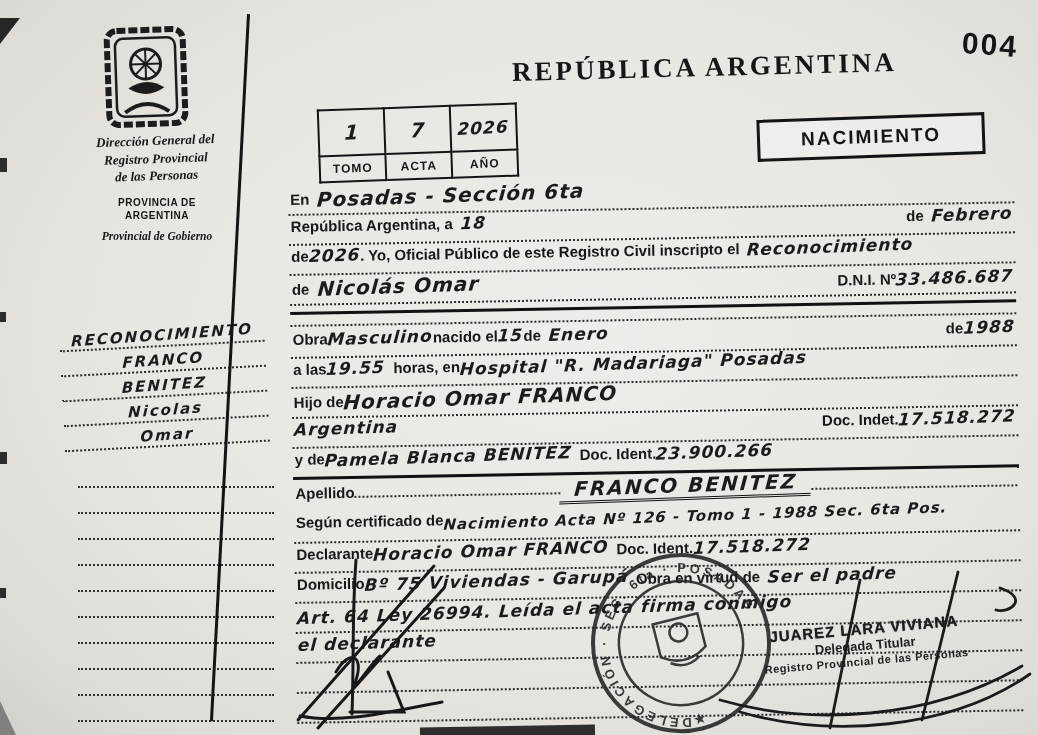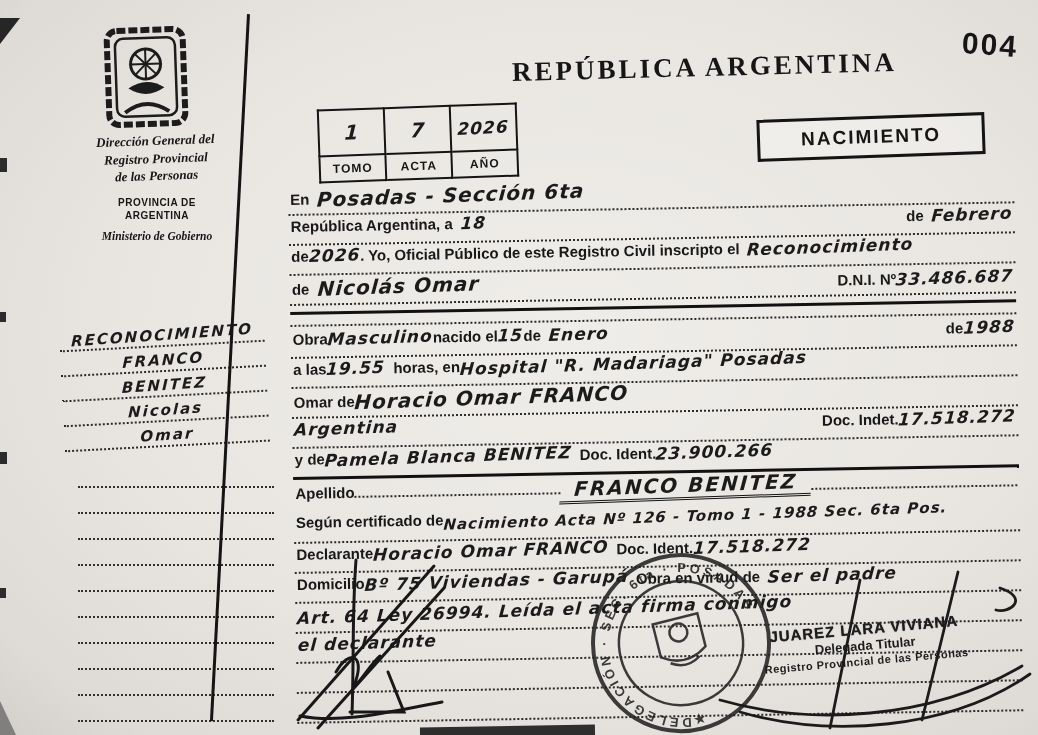--- a/index.html
+++ b/index.html
@@ -113,21 +113,21 @@
 
   <div class="abs office" style="left:70px;top:132px;width:172px;">
     <div>Dirección General del</div>
     <div>Registro Provincial</div>
     <div>de las Personas</div>
   </div>
   <div class="abs province" style="left:82px;top:196px;width:150px;">
     <div>PROVINCIA DE</div>
     <div>ARGENTINA</div>
   </div>
-  <div class="abs ministry" style="left:78px;top:230px;width:158px;">Ministerio de Gobierno</div>
+  <div class="abs ministry" style="left:78px;top:230px;width:158px;">Provincial de Gobierno</div>
 
   <div class="abs margin-note" style="left:62px;top:326px;">
     <div class="mline"><span class="hw">RECONOCIMIENTO</span></div>
     <div class="mline"><span class="hw">FRANCO</span></div>
     <div class="mline"><span class="hw">BENITEZ</span></div>
     <div class="mline"><span class="hw">Nicolas</span></div>
     <div class="mline"><span class="hw">Omar</span></div>
   </div>
 
   <div class="abs" style="left:78px;top:462px;">
@@ -200,21 +200,21 @@
     <div class="row">
       <span class="lbl">a las</span>
       <span class="hw">19.55</span>
         <span class="gap"></span>
       <span class="lbl">horas, en</span>
       <span class="hw">Hospital "R. Madariaga" Posadas</span>
         <span class="sp"></span>
     </div>
 
     <div class="row">
-      <span class="lbl">Omar de</span>
+      <span class="lbl">Hijo de</span>
       <span class="hw big">Horacio Omar FRANCO</span>
         <span class="sp"></span>
     </div>
 
     <div class="row">
       <span class="hw">Argentina</span>
         <span class="sp"></span>
       <span class="lbl">Doc. Indet.</span>
       <span class="hw">17.518.272</span>
     </div>

